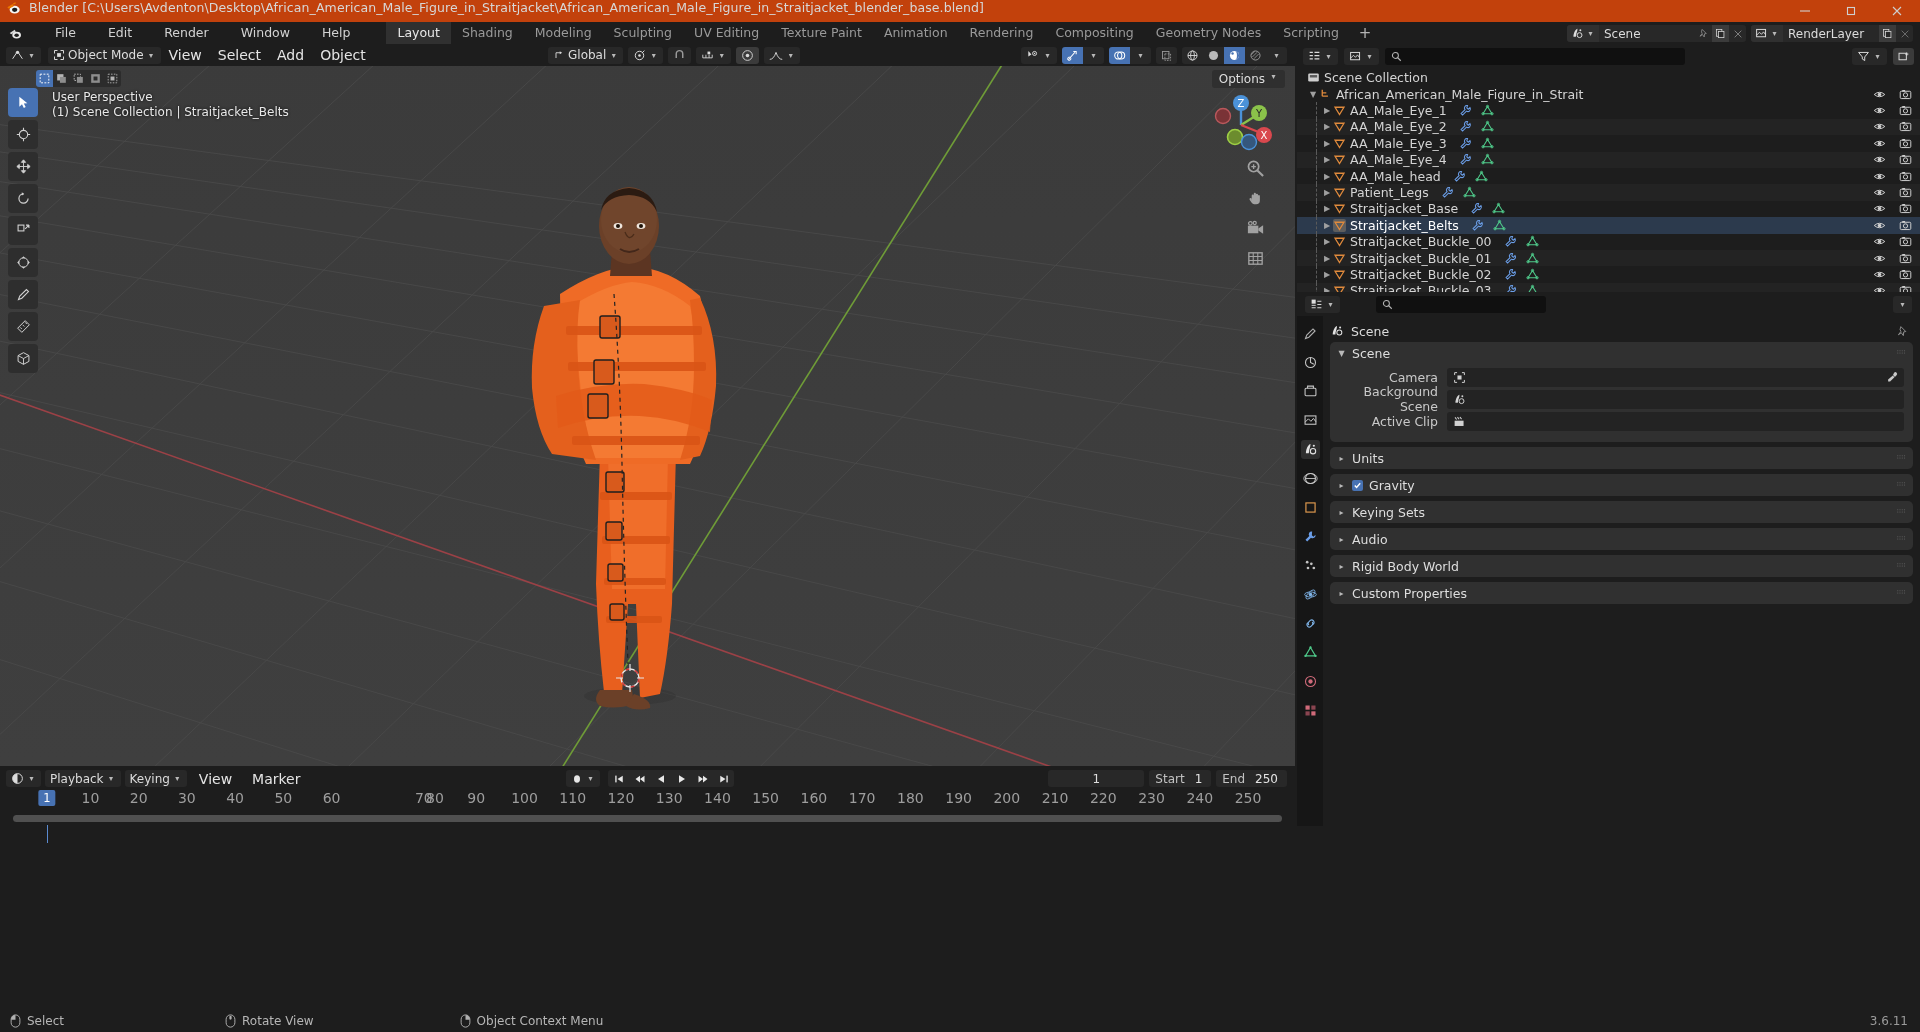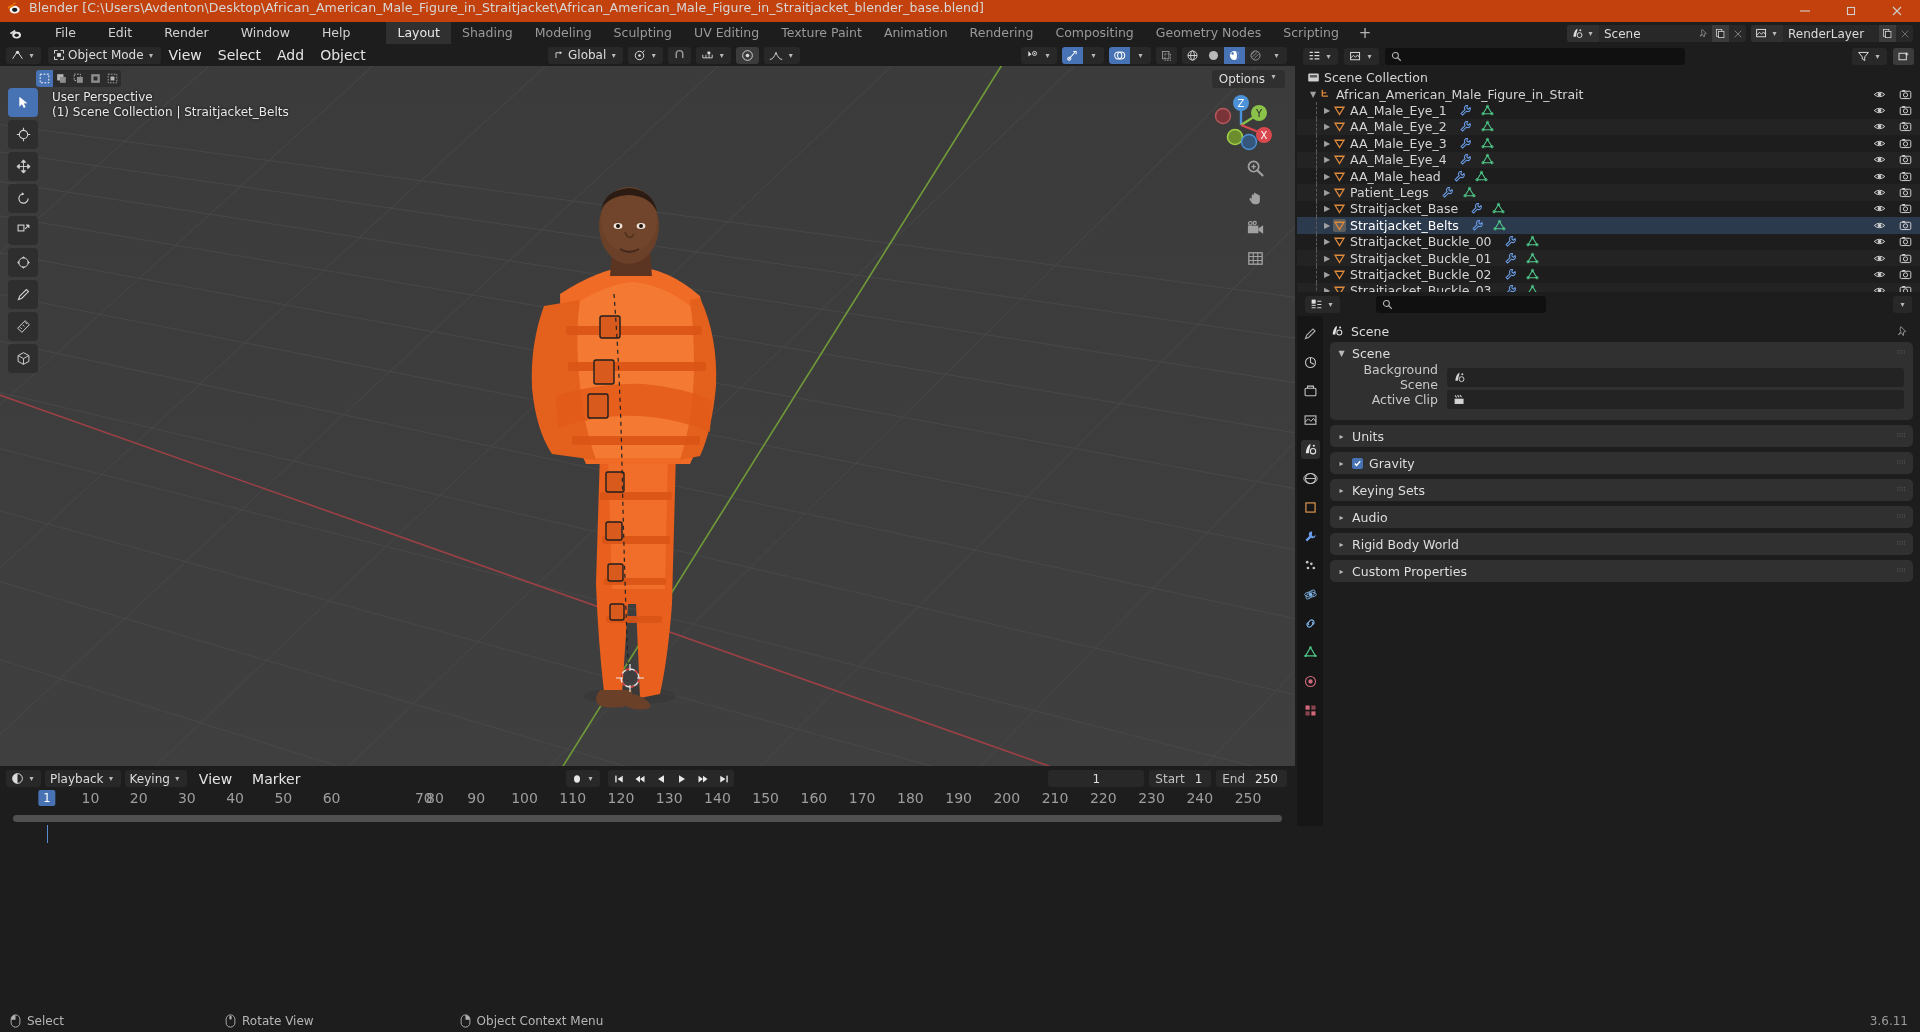--- a/index.html
+++ b/index.html
@@ -1240,20 +1240,36 @@
                 <circle cx="10" cy="1" r=".8"></circle>
                 <circle cx="1" cy="4" r=".8"></circle>
                 <circle cx="4" cy="4" r=".8"></circle>
                 <circle cx="7" cy="4" r=".8"></circle>
                 <circle cx="10" cy="4" r=".8"></circle>
               </g>
           </svg>
         </div>
         <div class="panel-body">
           <div class="prow">
+            <div class="plabel">Camera</div>
+            <div class="pfield">
+              <svg width="13" height="13" viewBox="0 0 16 16">
+                <path d="M2 2 H5 M2 2 V5 M14 2 H11 M14 2 V5 M2 14 H5 M2 14 V11 M14 14 H11 M14 14 V11" stroke="#d2d2d2" stroke-width="1.2" fill="none"></path>
+                <rect x="5.5" y="5.5" width="5" height="5" fill="#d2d2d2"></rect>
+              </svg>
+              <span></span>
+              <span class="eyedrop">
+                <svg width="13" height="13" viewBox="0 0 16 16">
+                    <path d="M10 2 a2.2 2.2 0 0 1 3.2 3 L11 7.4 l-2.4-2.4 Z" fill="#c9c9c9"></path>
+                    <path d="M8.4 5.6 L10.4 7.6 L5 13 H2.6 V10.6 Z" fill="#c9c9c9"></path>
+                  </svg>
+              </span>
+            </div>
+          </div>
+          <div class="prow">
             <div class="plabel">Background Scene</div>
             <div class="pfield">
               <svg width="13" height="13" viewBox="0 0 16 16">
                 <path d="M3 12 C3 7 6 2 8 2 C8 6 6 8 6 12 Z" fill="#d2d2d2"></path>
                 <circle cx="10.5" cy="10" r="3" fill="none" stroke="#d2d2d2" stroke-width="1.2"></circle>
                 <circle cx="11.5" cy="4" r="1.2" fill="#d2d2d2"></circle>
               </svg>
               <span></span>
             </div>
           </div>

